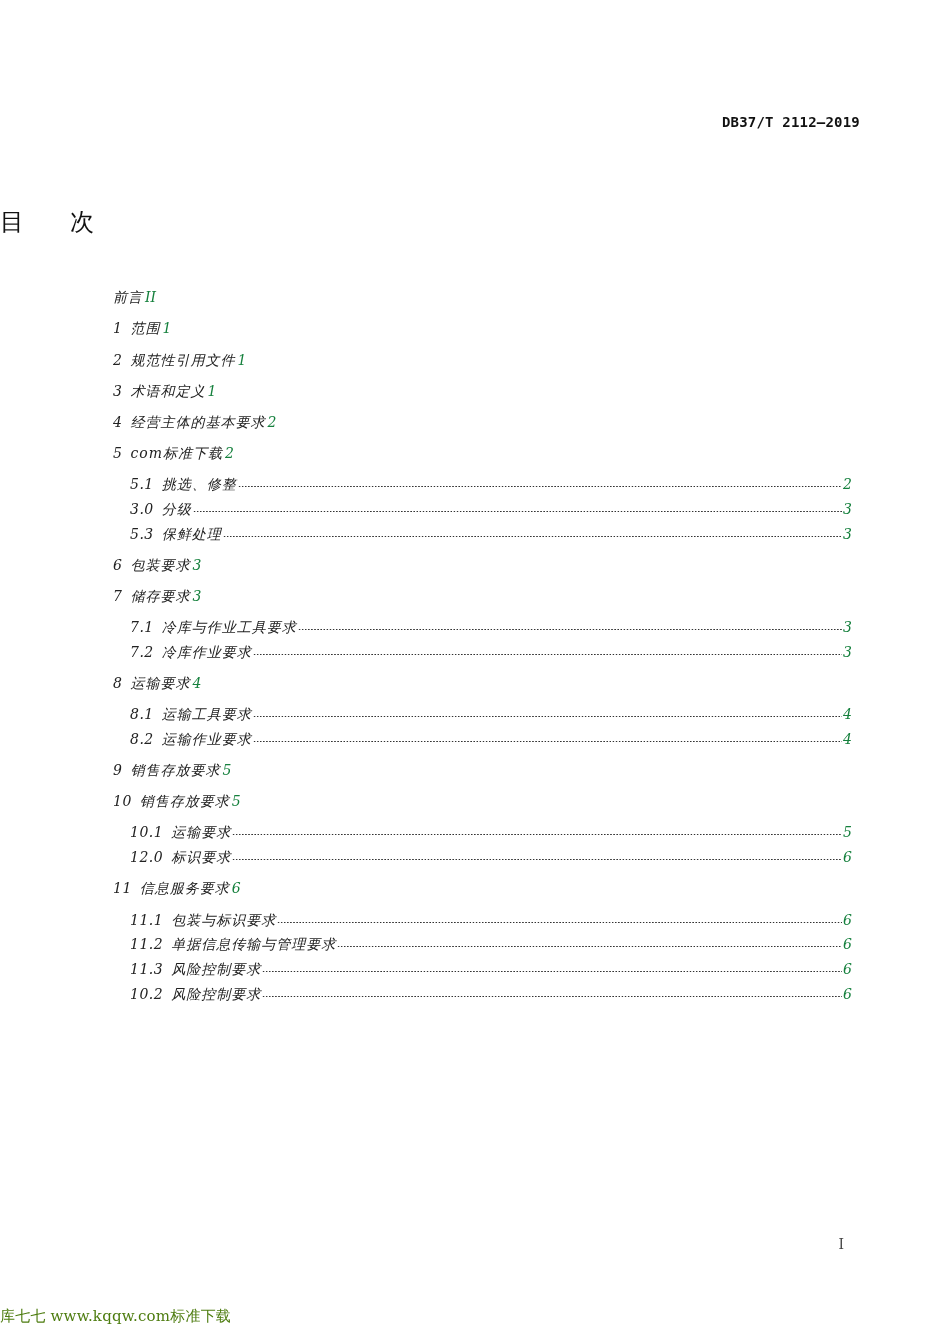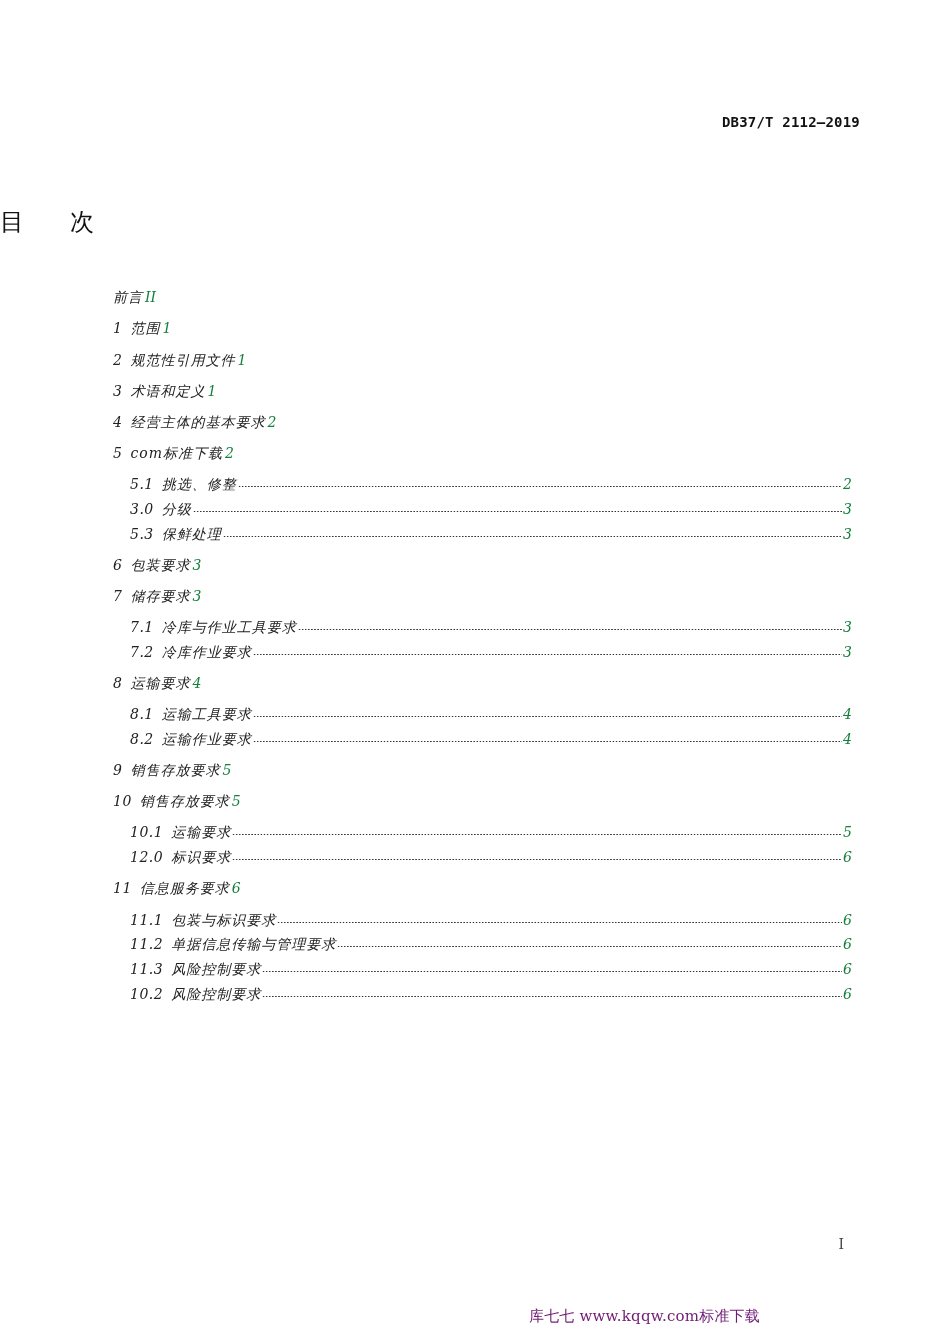--- a/index.html
+++ b/index.html
@@ -80,23 +80,23 @@
       top: 1236px;
       right: 106px;
       font-size: 14px;
       color: #444;
     }
     .footer-watermark {
       position: absolute;
       top: 1307px;
       left: 0;
       width: 760px;
-      text-align: right;
+      text-align: left;
       font-size: 15px;
-      color: #701a75;
+      color: #4d7c0f;
       letter-spacing: 0.2px;
     }
   </style>
 </head>
 <body>
 
 <div class="doc-code">DB37/T 2112—2019</div>
 
 <div class="toc-title">
   <span class="ch1">目</span><span>次</span>

